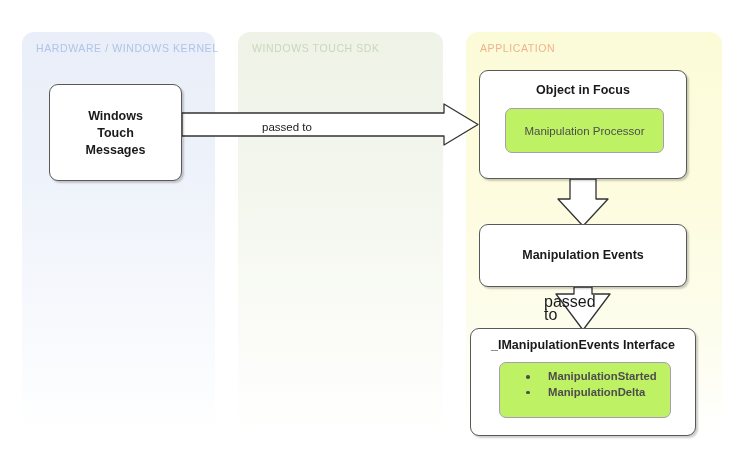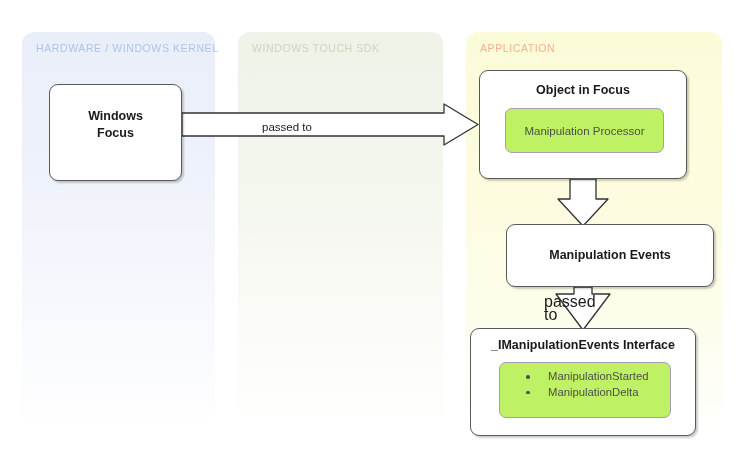--- a/index.html
+++ b/index.html
@@ -80,21 +80,21 @@
   #box-object-focus {
     left: 479px; top: 70px; width: 208px; height: 109px;
   }
   #box-object-focus .box-title {
     top: 12px;
     font-size: 12.5px;
   }
 
   
   #box-manipulation-events {
-    left: 479px; top: 224px; width: 208px; height: 63px; margin-left: 27px;
+    left: 479px; top: 224px; width: 208px; height: 63px;
   }
   #box-manipulation-events .box-title {
     top: 23px;
     font-size: 12.5px;
   }
 
   
   #box-interface {
     left: 470px; top: 328px; width: 226px; height: 108px;
   }
@@ -118,20 +118,21 @@
     justify-content: center;
   }
   #panel-manipulation-processor .panel-text {
     font-size: 11.5px;
     color: #4d4d4d;
   }
 
   #panel-events-list {
     left: 28px; top: 33px; width: 172px; height: 56px;
     padding: 6px 0 0 0;
+    font-weight: bold;
   }
   #panel-events-list ul {
     margin: 0;
     padding: 0 0 0 26px;
     list-style: none;
   }
   #panel-events-list li {
     font-size: 11.3px;
     color: #4d4d4d;
     line-height: 15.5px;
@@ -197,21 +198,22 @@
     <path d="M 182,113 L 444,113 L 444,104 L 478,124.5 L 444,145 L 444,136 L 182,136 Z" fill="#ffffff" stroke="#333333" stroke-width="1.3" stroke-linejoin="round"></path>
 
     <path d="M 570,179 L 570,199 L 558,199 L 583,226 L 608,199 L 596,199 L 596,179 Z" fill="#ffffff" stroke="#333333" stroke-width="1.3" stroke-linejoin="round"></path>
 
     <path d="M 574,287 L 574,294 L 556,294 L 583,330 L 610,294 L 592,294 L 592,287 Z" fill="#ffffff" stroke="#333333" stroke-width="1.3" stroke-linejoin="round"></path>
   </svg>
 
   <div class="box" id="box-touch-messages">
     <div class="box-title">
       <div>Windows</div>
-      <div>Focus</div>
+      <div>Touch</div>
+      <div>Messages</div>
     </div>
   </div>
 
   <div class="box" id="box-object-focus">
     <div class="box-title">Object in Focus</div>
     <div class="inner-panel" id="panel-manipulation-processor">
       <span class="panel-text">Manipulation Processor</span>
     </div>
   </div>
 

